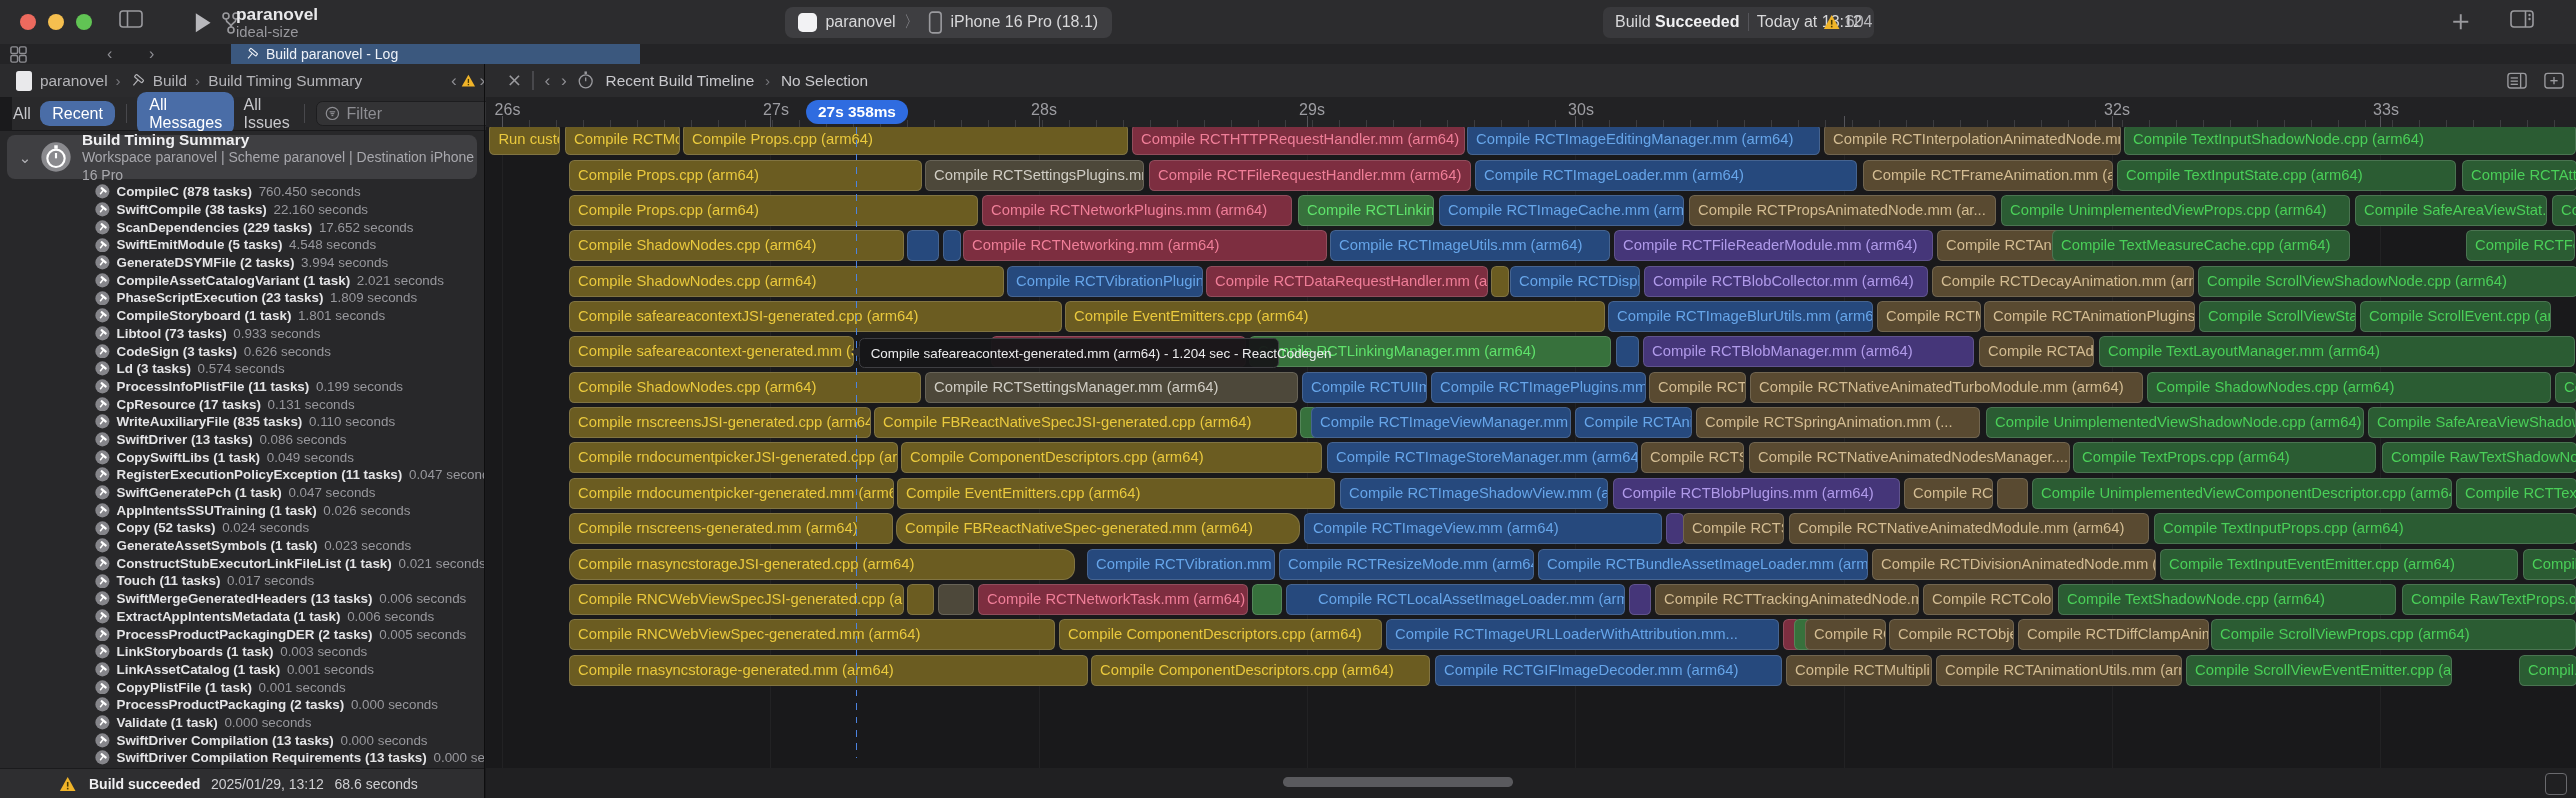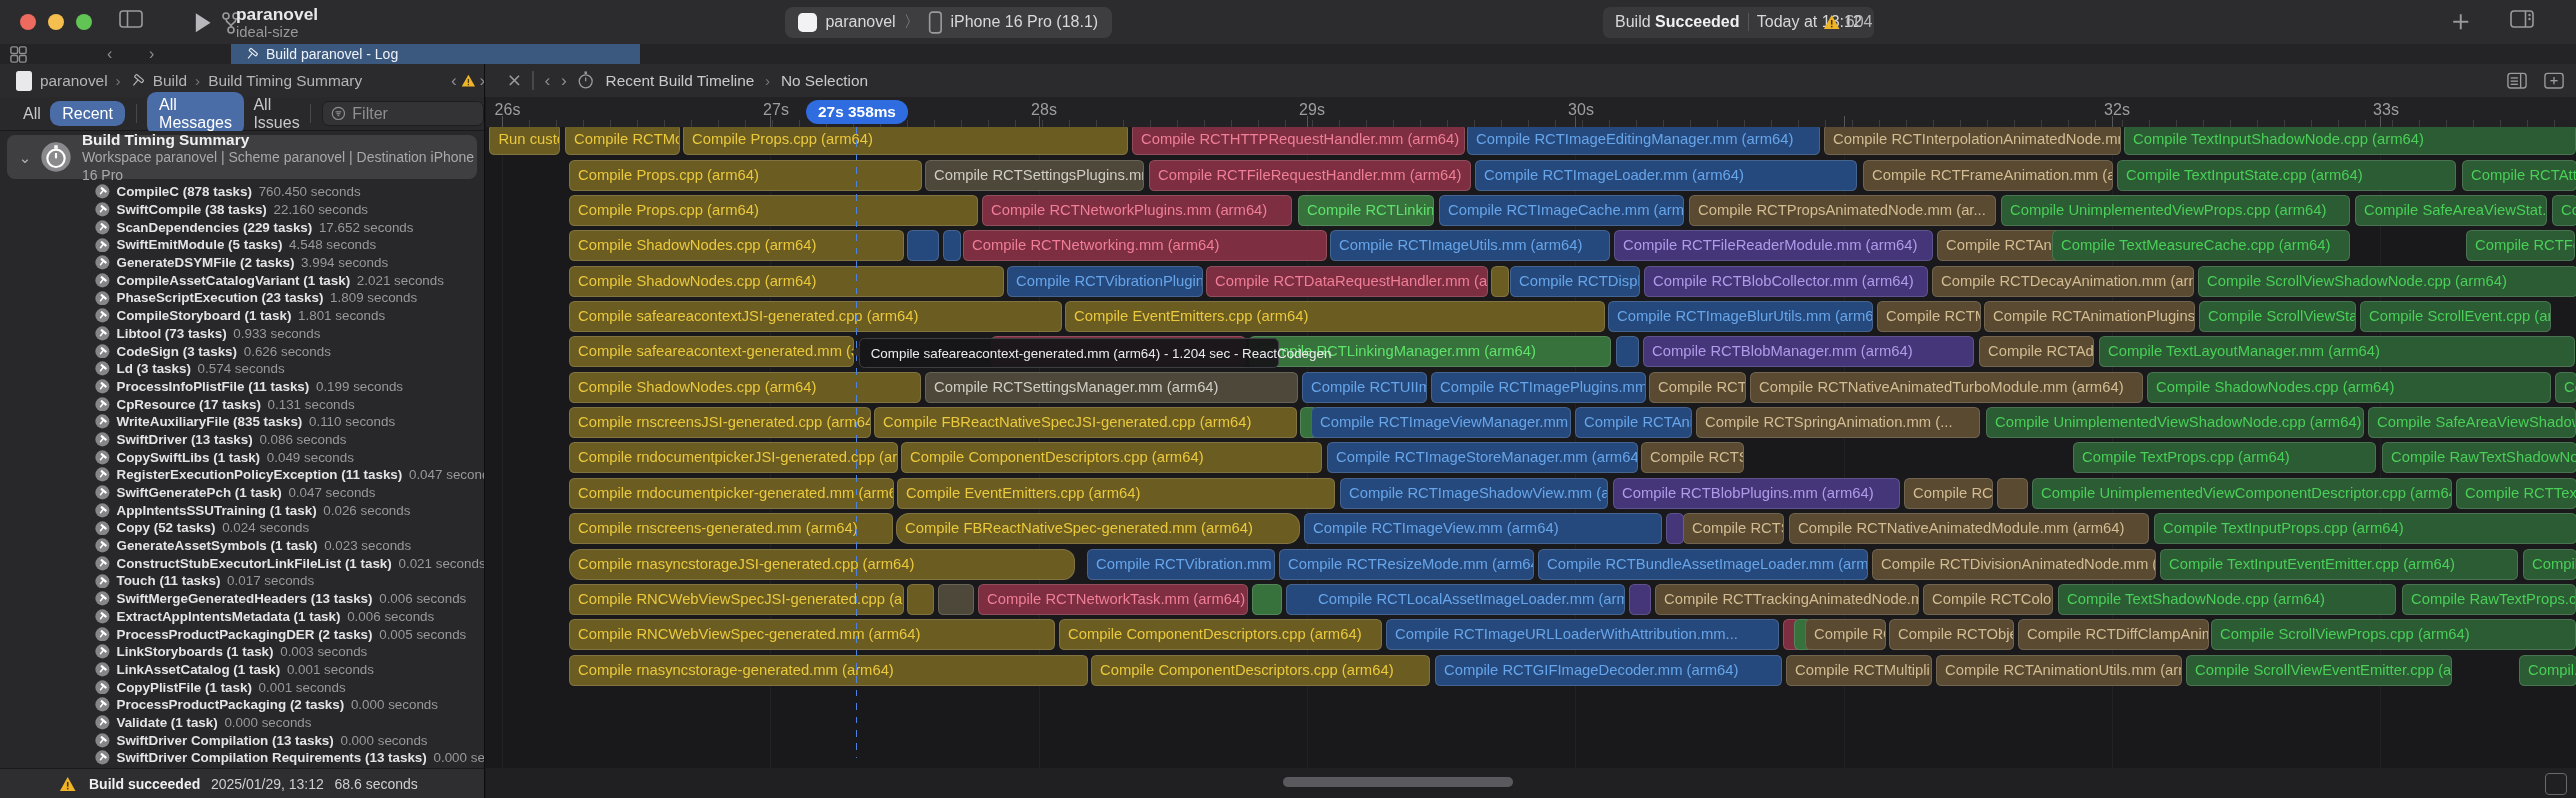--- a/index.html
+++ b/index.html
@@ -25,21 +25,21 @@
   .tab{position:absolute;left:231px;top:0;width:409px;height:20px;background:#3b587e;display:flex;align-items:center;gap:6.7px;padding:0 13.4px;box-sizing:border-box;font-size:14px;color:#eef2f8;}
   
   .jumpbar{position:absolute;left:0;top:64px;width:2576px;height:33px;background:#2b2b2d;border-bottom:1.3px solid #19191b;}
   .crumbs{position:absolute;left:16px;top:0;height:33px;display:flex;align-items:center;gap:8px;font-size:15.4px;color:#b4b4b8;}
   .crumbs .sep{color:#77777c}
   .jb-right{position:absolute;left:507px;top:0;height:33px;display:flex;align-items:center;gap:10.7px;font-size:15.4px;color:#c9c9cd;}
   .jb-nav{position:absolute;left:451px;top:0;height:33px;display:flex;align-items:center;gap:4px;color:#8e8e93;font-size:17.4px;}
   .jb-icons{position:absolute;right:12px;top:0;height:33px;display:flex;align-items:center;gap:17.4px;color:#9a9a9e;}
   .fileicon{width:16px;height:20px;border-radius:2.7px;background:#e9e9eb;}
   
-  .filterbar{position:absolute;left:0;top:97px;width:484px;height:34px;background:#29292b;display:flex;align-items:center;gap:9.4px;padding-left:23px;box-sizing:border-box;font-size:16px;color:#c8c8cc;border-bottom:1.3px solid #19191b;}
+  .filterbar{position:absolute;left:12px;top:97px;width:484px;height:34px;background:#29292b;display:flex;align-items:center;gap:9.4px;padding-left:1px;box-sizing:border-box;font-size:16px;color:#c8c8cc;border-bottom:1.3px solid #19191b;}
   .fpill{padding:3.4px 12px;border-radius:9.4px;}
   .fpill.on{background:#4a6da7;color:#fff;}
   .fdiv{width:1.3px;height:19px;background:#48484c;margin:0 1.3px;}
   .filterfield{display:flex;align-items:center;gap:6.7px;background:#333335;border:1.3px solid #1d1d1f;border-radius:6.7px;height:23px;padding:0 8px;color:#8e8e93;width:221px;}
   .sidebar{position:absolute;left:0;top:131px;width:484px;height:637px;background:#28282a;overflow:hidden;}
   .sb-header{position:absolute;left:6.7px;top:4px;width:470px;height:44px;background:#3f3f42;border-radius:8px;display:flex;align-items:center;}
   .sb-header .tw{margin-left:9.4px;}
   .sb-h1{font-size:15.4px;font-weight:700;color:#f0f0f2;line-height:19px}
   .sb-h2{font-size:14px;color:#a8a8ad;line-height:17.4px}
   .sb-list{position:absolute;left:0;top:52px;width:484px;}
@@ -843,20 +843,21 @@
         <div class="seg seg-blue" style="left: 1089px; width: 117px;">Compile RCTAnim...</div>
         <div class="seg seg-brown" style="left: 1210px; width: 284px;">Compile RCTSpringAnimation.mm (...</div>
         <div class="seg seg-dgreen" style="left: 1500px; width: 378px;">Compile UnimplementedViewShadowNode.cpp (arm64)</div>
         <div class="seg seg-dgreen" style="left: 1882px; width: 208px;">Compile SafeAreaViewShadowNo...</div>
       </div>
       <div class="row" style="top: 315px;">
         <div class="seg seg-olive" style="left: 83px; width: 329px;">Compile rndocumentpickerJSI-generated.cpp (arm64)</div>
         <div class="seg seg-olive" style="left: 415px; width: 421px;">Compile ComponentDescriptors.cpp (arm64)</div>
         <div class="seg seg-blue" style="left: 841px; width: 311px;">Compile RCTImageStoreManager.mm (arm64)</div>
         <div class="seg seg-brown" style="left: 1155px; width: 103px;">Compile RCTSty...</div>
+        <div class="seg seg-brown" style="left: 1263px; width: 321px;">Compile RCTNativeAnimatedNodesManager....</div>
         <div class="seg seg-dgreen" style="left: 1587px; width: 303px;">Compile TextProps.cpp (arm64)</div>
         <div class="seg seg-dgreen" style="left: 1896px; width: 195px;">Compile RawTextShadowNode....</div>
       </div>
       <div class="row" style="top: 351px;">
         <div class="seg seg-olive" style="left: 83px; width: 325px;">Compile rndocumentpicker-generated.mm (arm64)</div>
         <div class="seg seg-olive" style="left: 411px; width: 438px;">Compile EventEmitters.cpp (arm64)</div>
         <div class="seg seg-blue" style="left: 854px; width: 268px;">Compile RCTImageShadowView.mm (arm64)</div>
         <div class="seg seg-purple" style="left: 1127px; width: 287px;">Compile RCTBlobPlugins.mm (arm64)</div>
         <div class="seg seg-brown" style="left: 1418px; width: 89px;">Compile RCTEvent...</div>
         <div class="seg seg-brown" style="left: 1511px; width: 31px;"></div>

